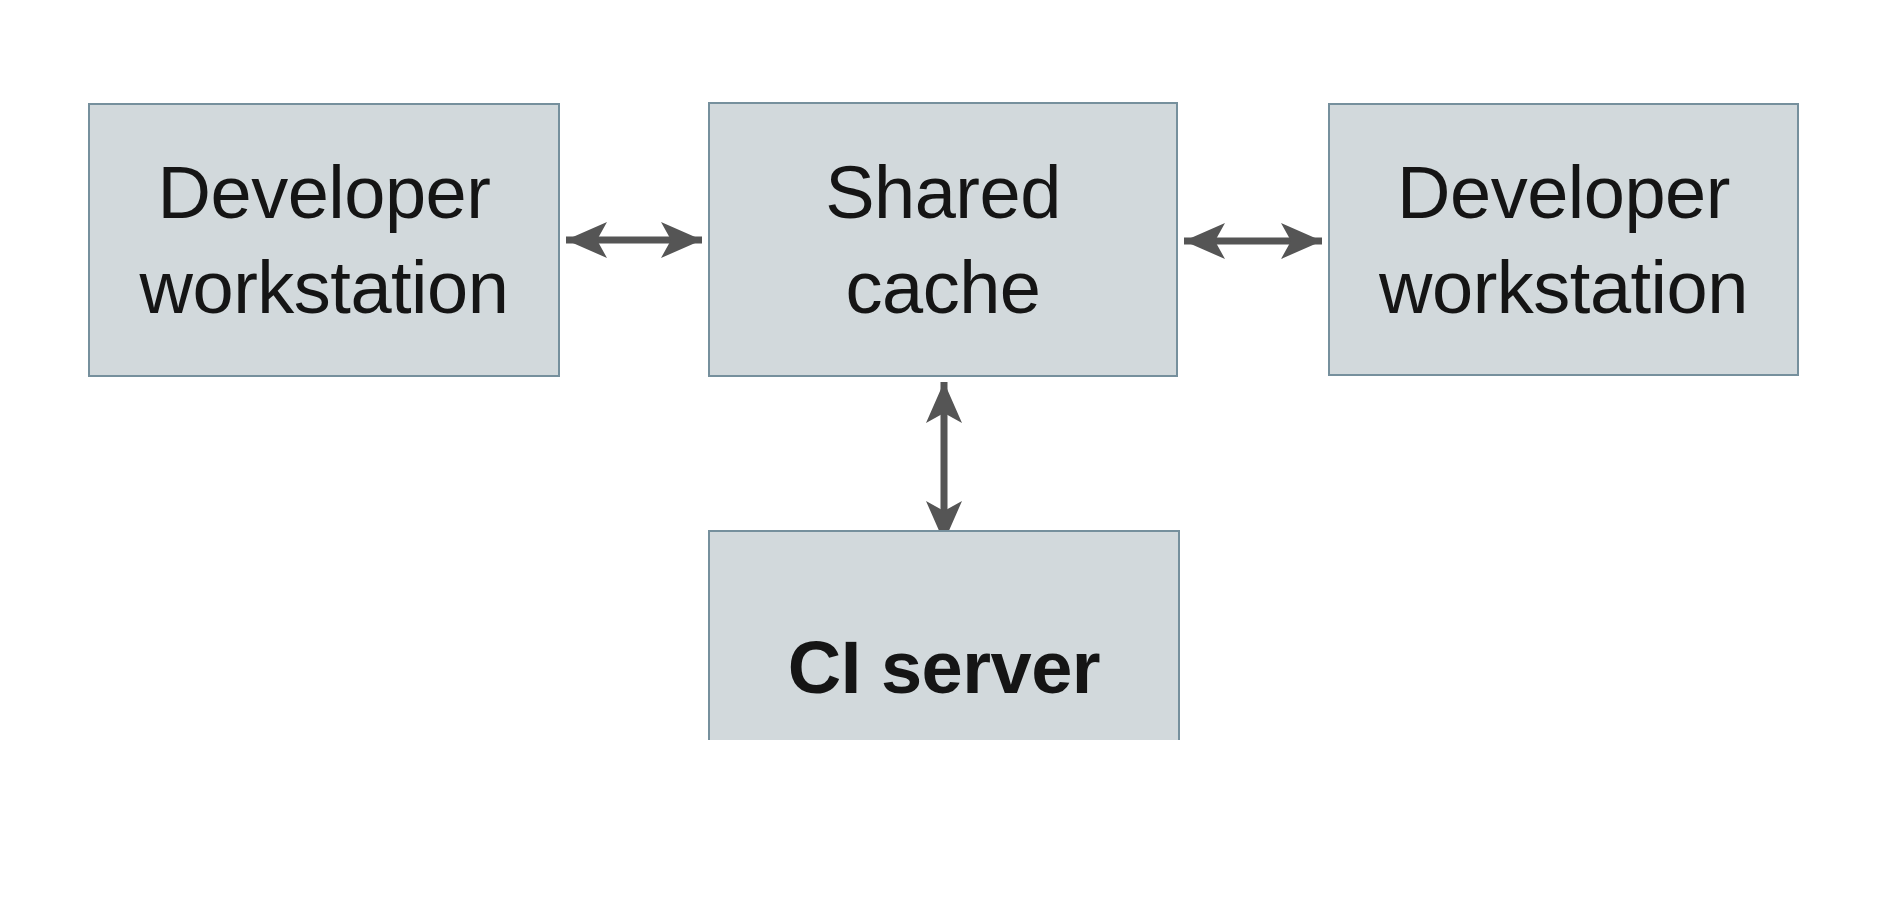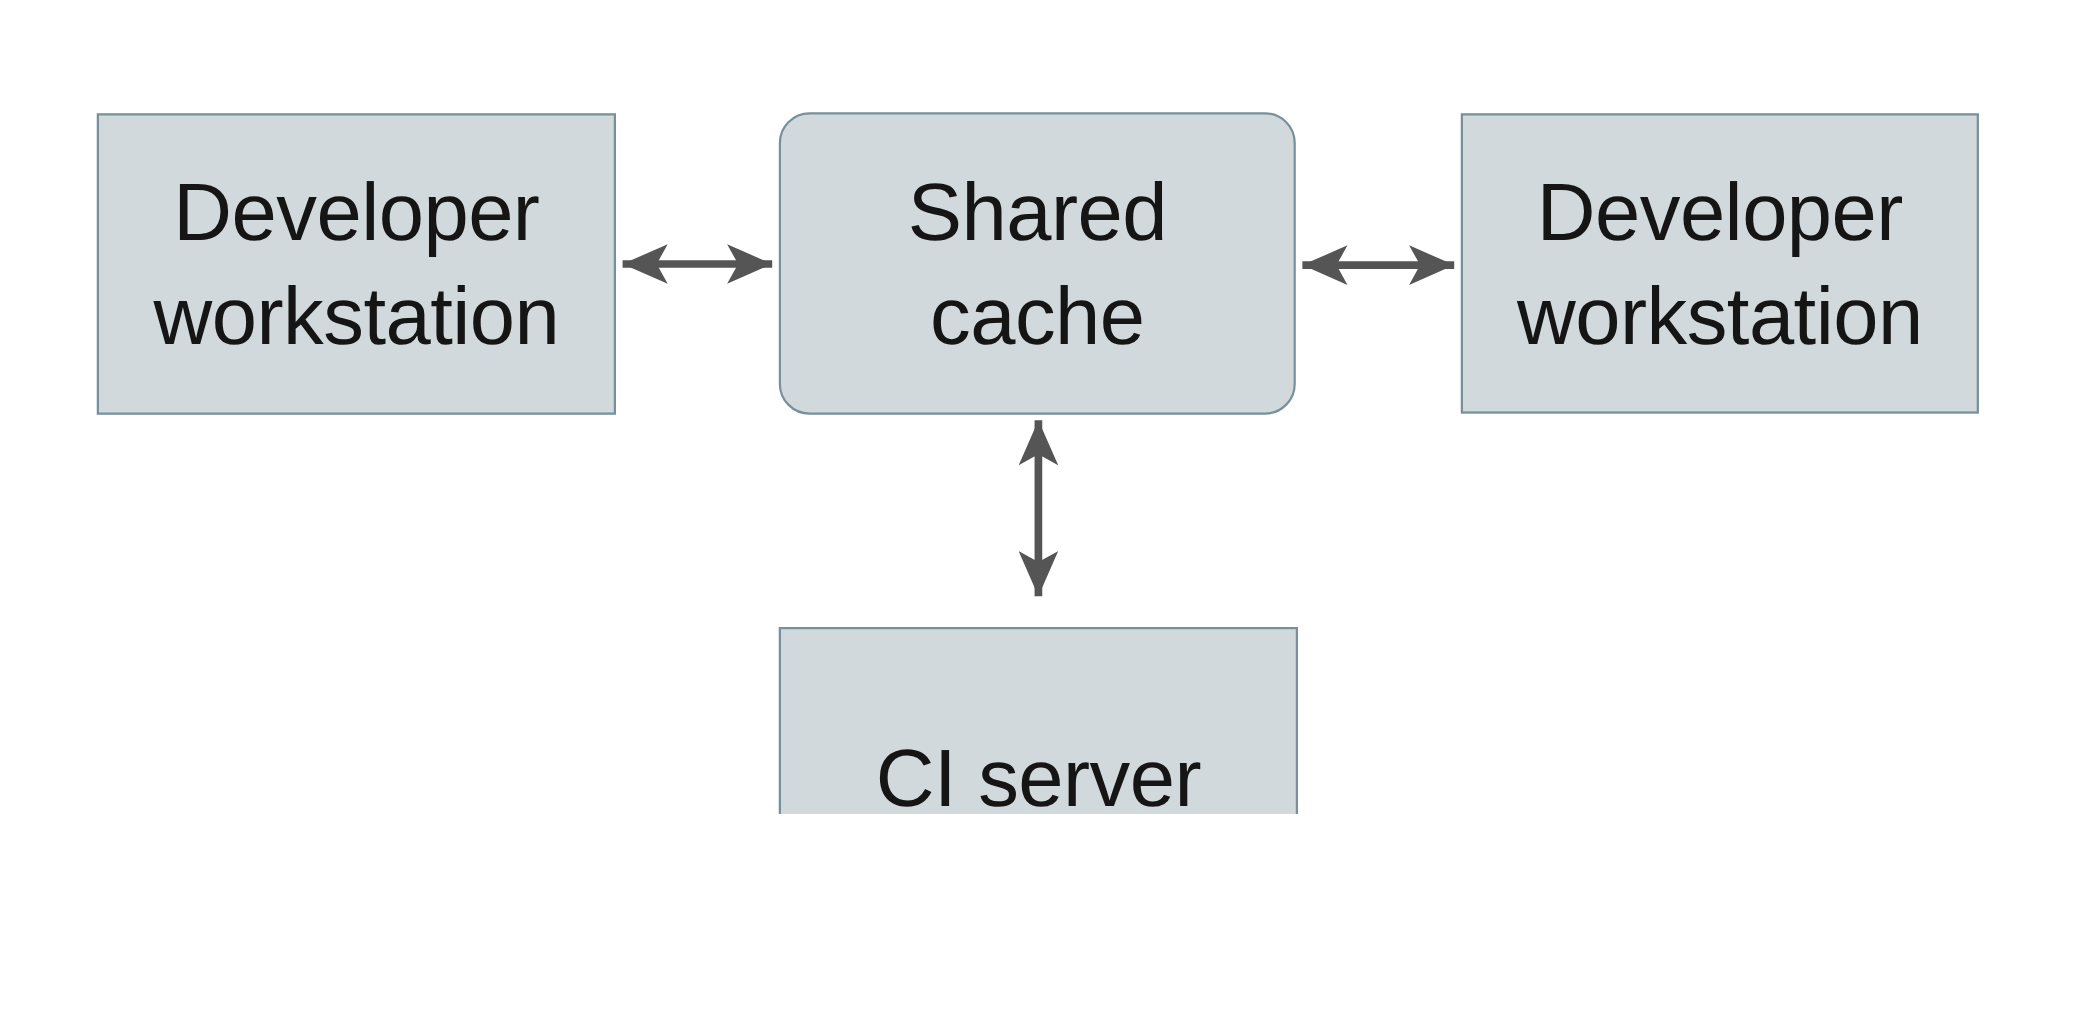--- a/index.html
+++ b/index.html
@@ -26,21 +26,21 @@
     text-align: center;
     white-space: pre-line;
     font-size: 74px;
     line-height: 95px;
     color: #151515;
     letter-spacing: -0.5px;
   }
   .node--dev-left   { left: 88px;   top: 103px; width: 472px; height: 274px; }
   .node--cache      { left: 708px;  top: 102px; width: 470px; height: 275px; }
   .node--dev-right  { left: 1328px; top: 103px; width: 471px; height: 273px; }
-  .node--ci         { left: 708px;  top: 570px; width: 472px; height: 274px; }
+  .node--ci         { left: 708px;  top: 530px; width: 472px; height: 274px; font-weight: bold; }
   .edges {
     position: absolute;
     left: 0; top: 0;
     width: 1900px;
     height: 922px;
     pointer-events: none;
   }
   .edges line {
     stroke: var(--arrow-color, #555555);
     stroke-width: 7;
@@ -63,21 +63,21 @@
     <line x1="566" y1="240" x2="702" y2="240" marker-start="url(#arrowhead)" marker-end="url(#arrowhead)"></line>
     <line x1="1184" y1="241" x2="1322" y2="241" marker-start="url(#arrowhead)" marker-end="url(#arrowhead)"></line>
     <line x1="944" y1="382" x2="944" y2="542" marker-start="url(#arrowhead)" marker-end="url(#arrowhead)"></line>
   </svg>
 
   <div class="node node--dev-left" style="color: rgb(21, 21, 21);">
     <span>Developer
 workstation</span>
   </div>
 
-  <div class="node node--cache" style="color: rgb(21, 21, 21); border-radius: 28px;">
+  <div class="node node--cache" style="color: rgb(21, 21, 21);">
     <span>Shared
 cache</span>
   </div>
 
   <div class="node node--dev-right" style="color: rgb(21, 21, 21);">
     <span>Developer
 workstation</span>
   </div>
 
   <div class="node node--ci" style="color: rgb(21, 21, 21);">

